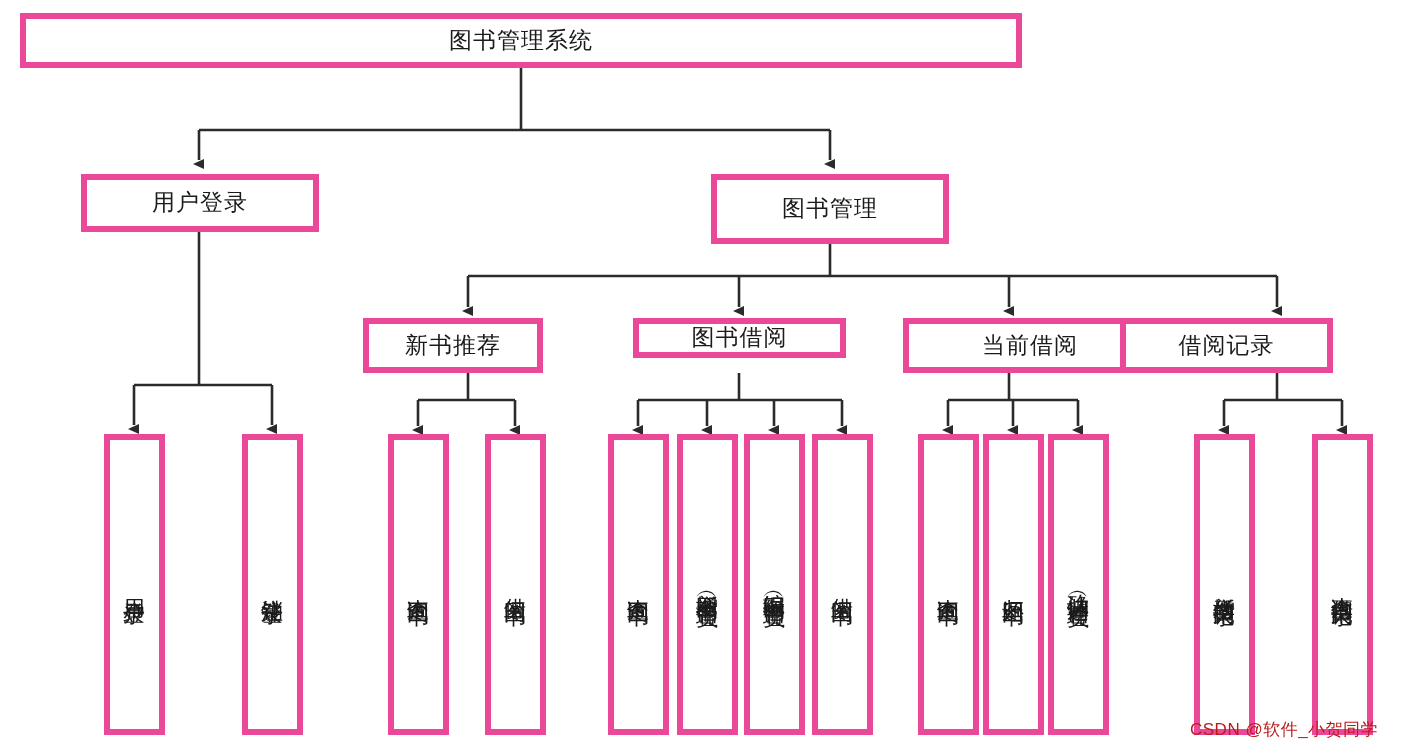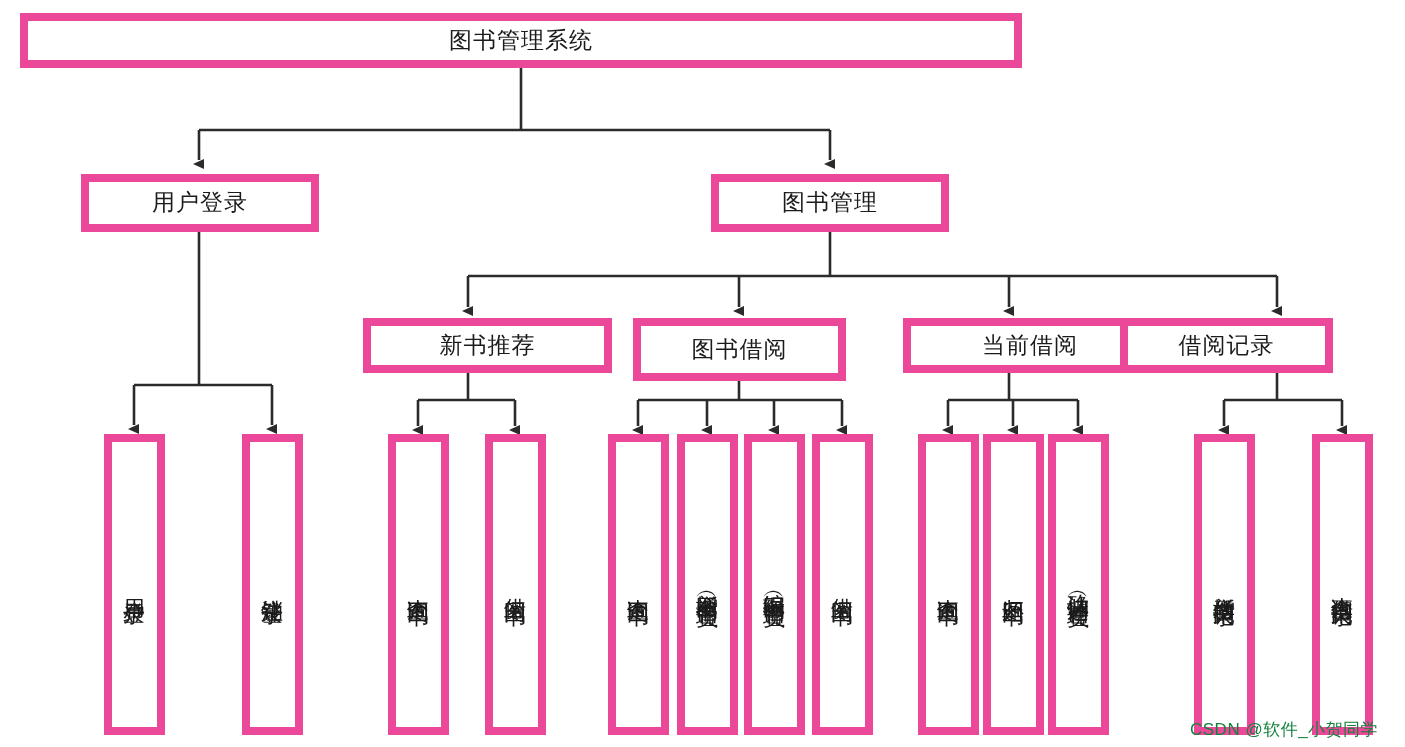--- a/index.html
+++ b/index.html
@@ -22,21 +22,21 @@
     left: 0;
     top: 0;
     width: 1405px;
     height: 747px;
     pointer-events: none;
   }
   .node {
     position: absolute;
     box-sizing: border-box;
     background: #ffffff;
-    border: 8px solid #ec4899;
+    border: 6px solid #ec4899;
     display: flex;
     align-items: center;
     justify-content: center;
     color: #1b1b1b;
   }
   .node.horiz {
     font-size: 23px;
     letter-spacing: 1px;
     line-height: 1.1;
   }
@@ -50,21 +50,21 @@
   }
   .node.vert .vtext {
     writing-mode: vertical-rl;
     text-orientation: upright;
     white-space: normal;
     text-align: center;
   }
   .watermark {
     position: absolute;
     font-size: 17px;
-    color: #15803d;
+    color: #b91c1c;
     white-space: nowrap;
     letter-spacing: 0.5px;
   }
 </style>
 </head>
 <body>
 
 <div id="canvas">
 
   <svg class="links" viewBox="0 0 1405 747">
@@ -117,28 +117,28 @@
     </g>
   </svg>
 
   <div class="node horiz" style="left:20px; top:13px; width:1002px; height:55px;">
     <span>图书管理系统</span>
   </div>
 
   <div class="node horiz" style="left:81px; top:174px; width:238px; height:58px;">
     <span>用户登录</span>
   </div>
-  <div class="node horiz" style="left:711px; top:174px; width:238px; height:58px;">
+  <div class="node horiz" style="left:711px; top:174px; width:238px; height:70px;">
     <span>图书管理</span>
   </div>
 
-  <div class="node horiz" style="left:363px; top:318px; width:249px; height:55px;">
+  <div class="node horiz" style="left:363px; top:318px; width:180px; height:55px;">
     <span>新书推荐</span>
   </div>
-  <div class="node horiz" style="left:633px; top:318px; width:213px; height:63px;">
+  <div class="node horiz" style="left:633px; top:318px; width:213px; height:40px;">
     <span>图书借阅</span>
   </div>
   <div class="node horiz" style="left:903px; top:318px; width:254px; height:55px;">
     <span>当前借阅</span>
   </div>
   <div class="node horiz" style="left:1120px; top:318px; width:213px; height:55px;">
     <span>借阅记录</span>
   </div>
 
   <div class="node vert" style="left:104px; top:434px; width:61px; height:301px;">

